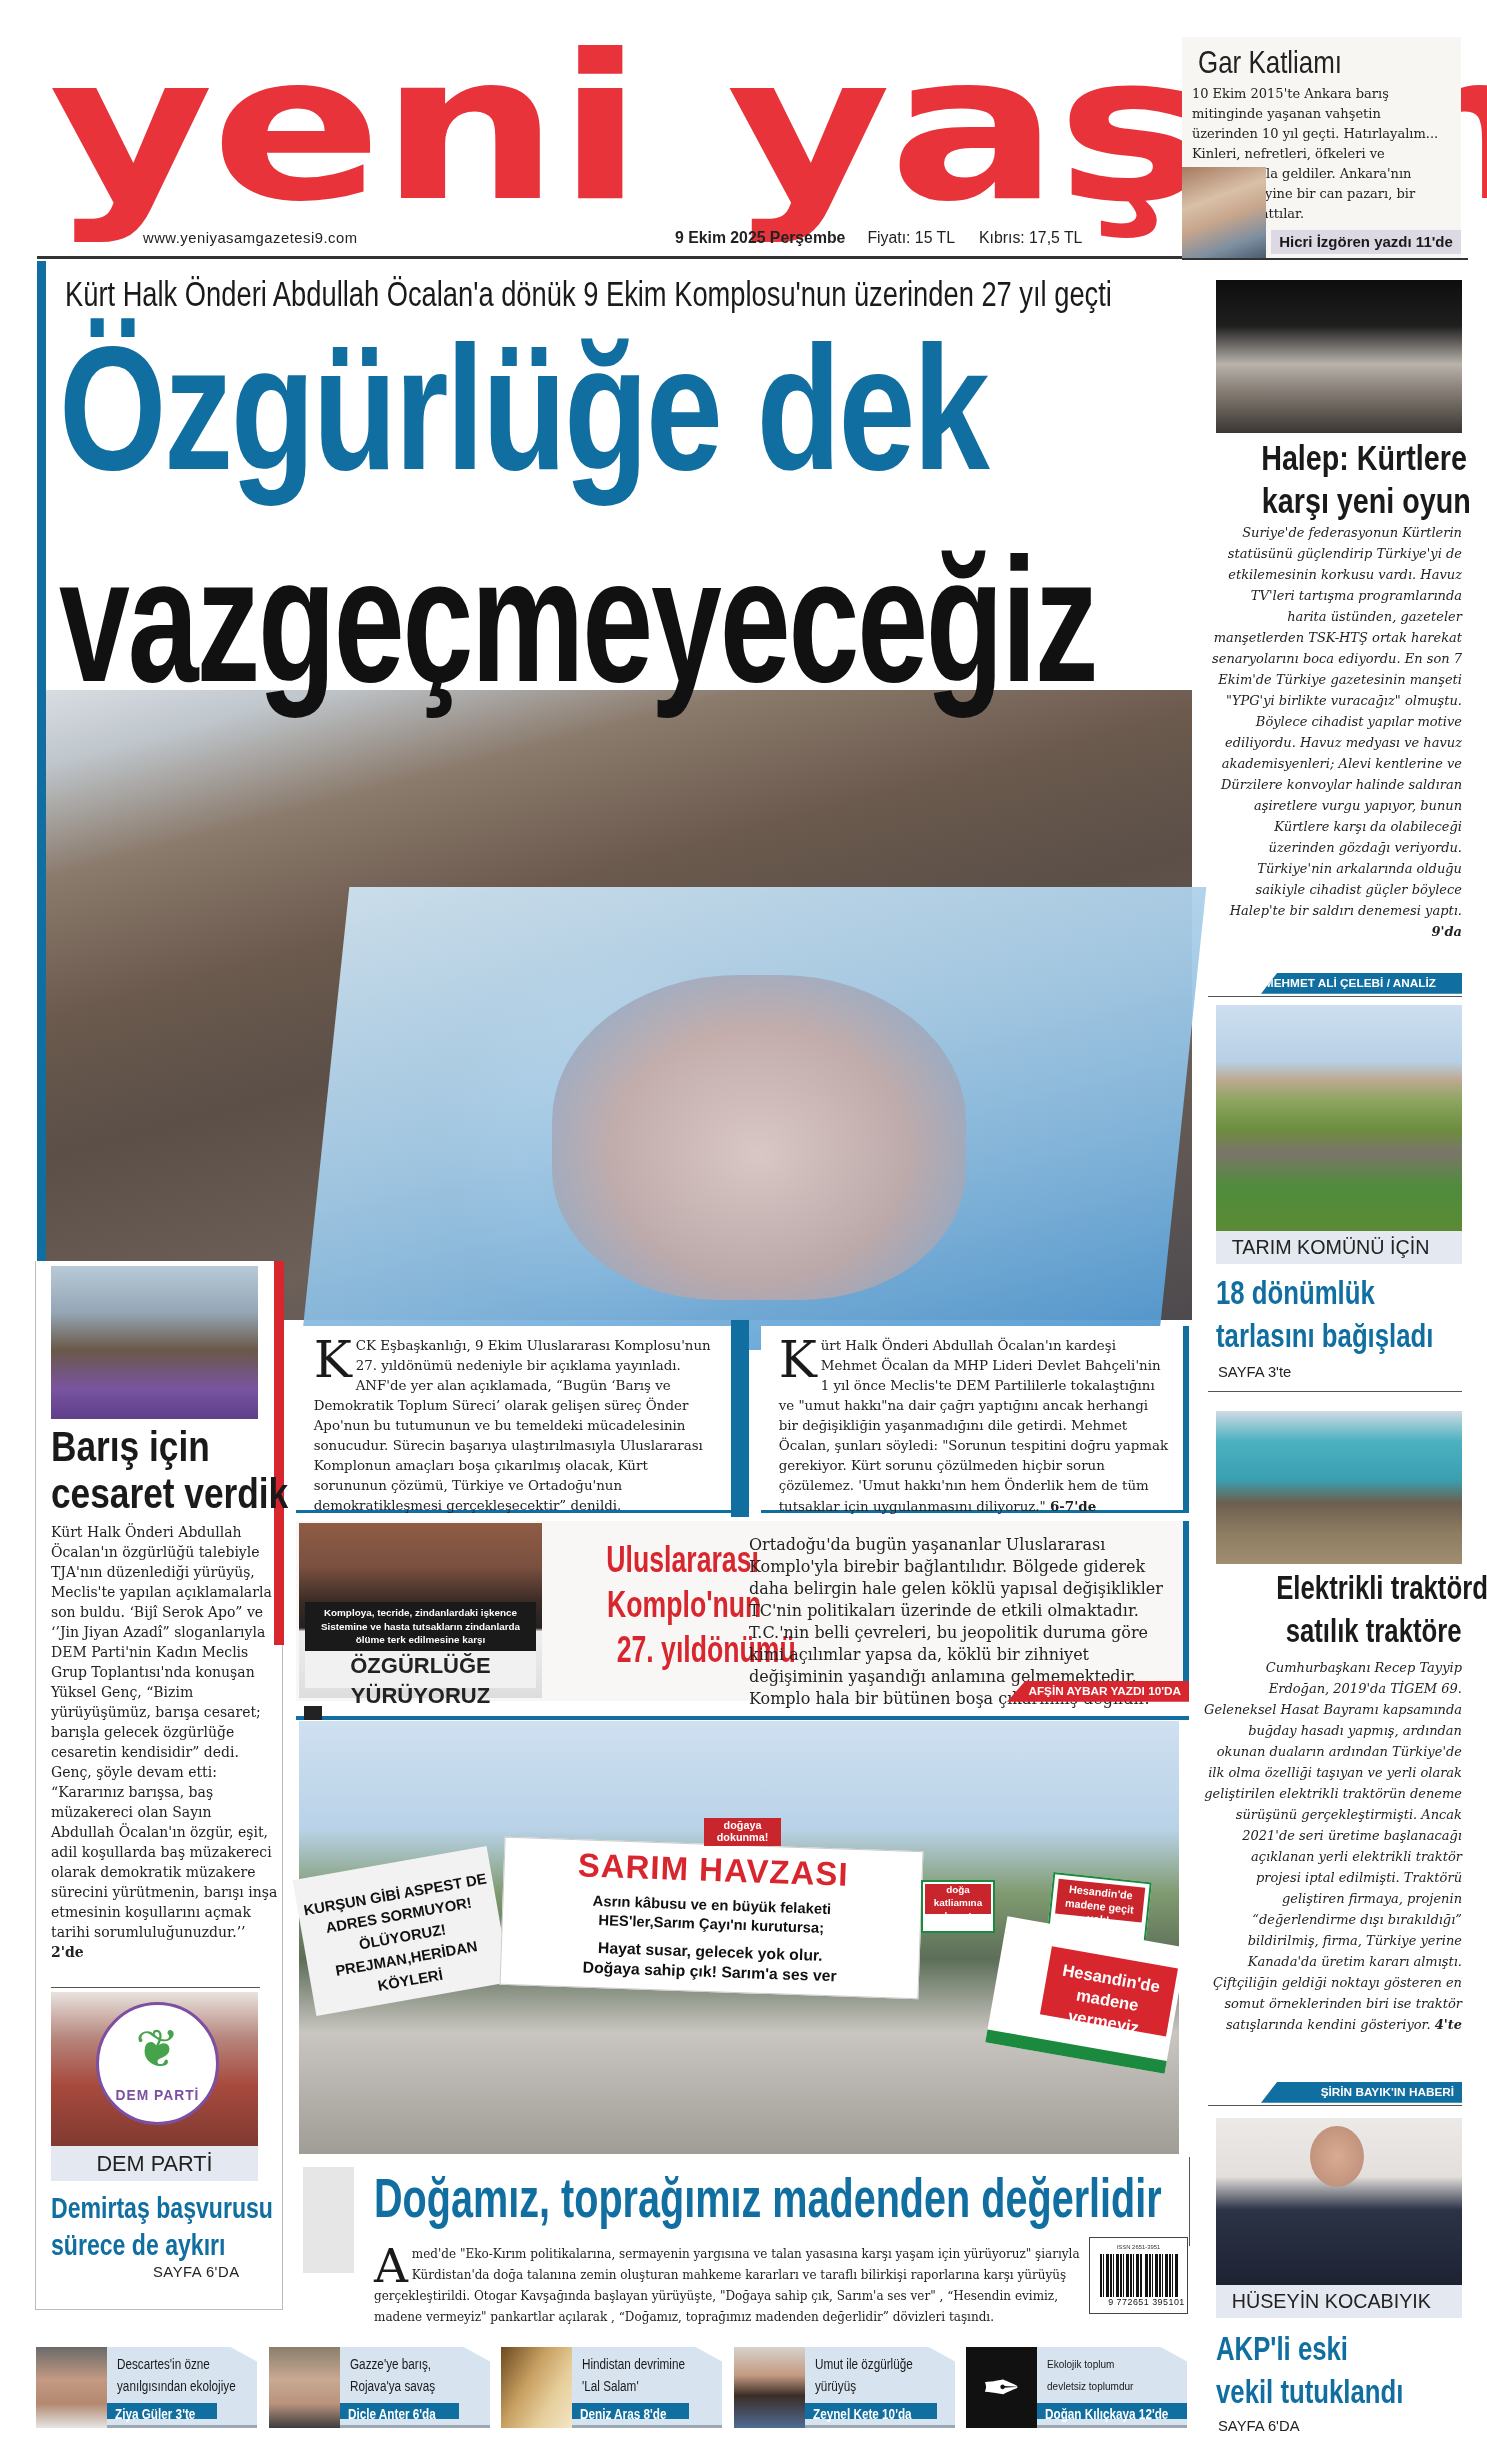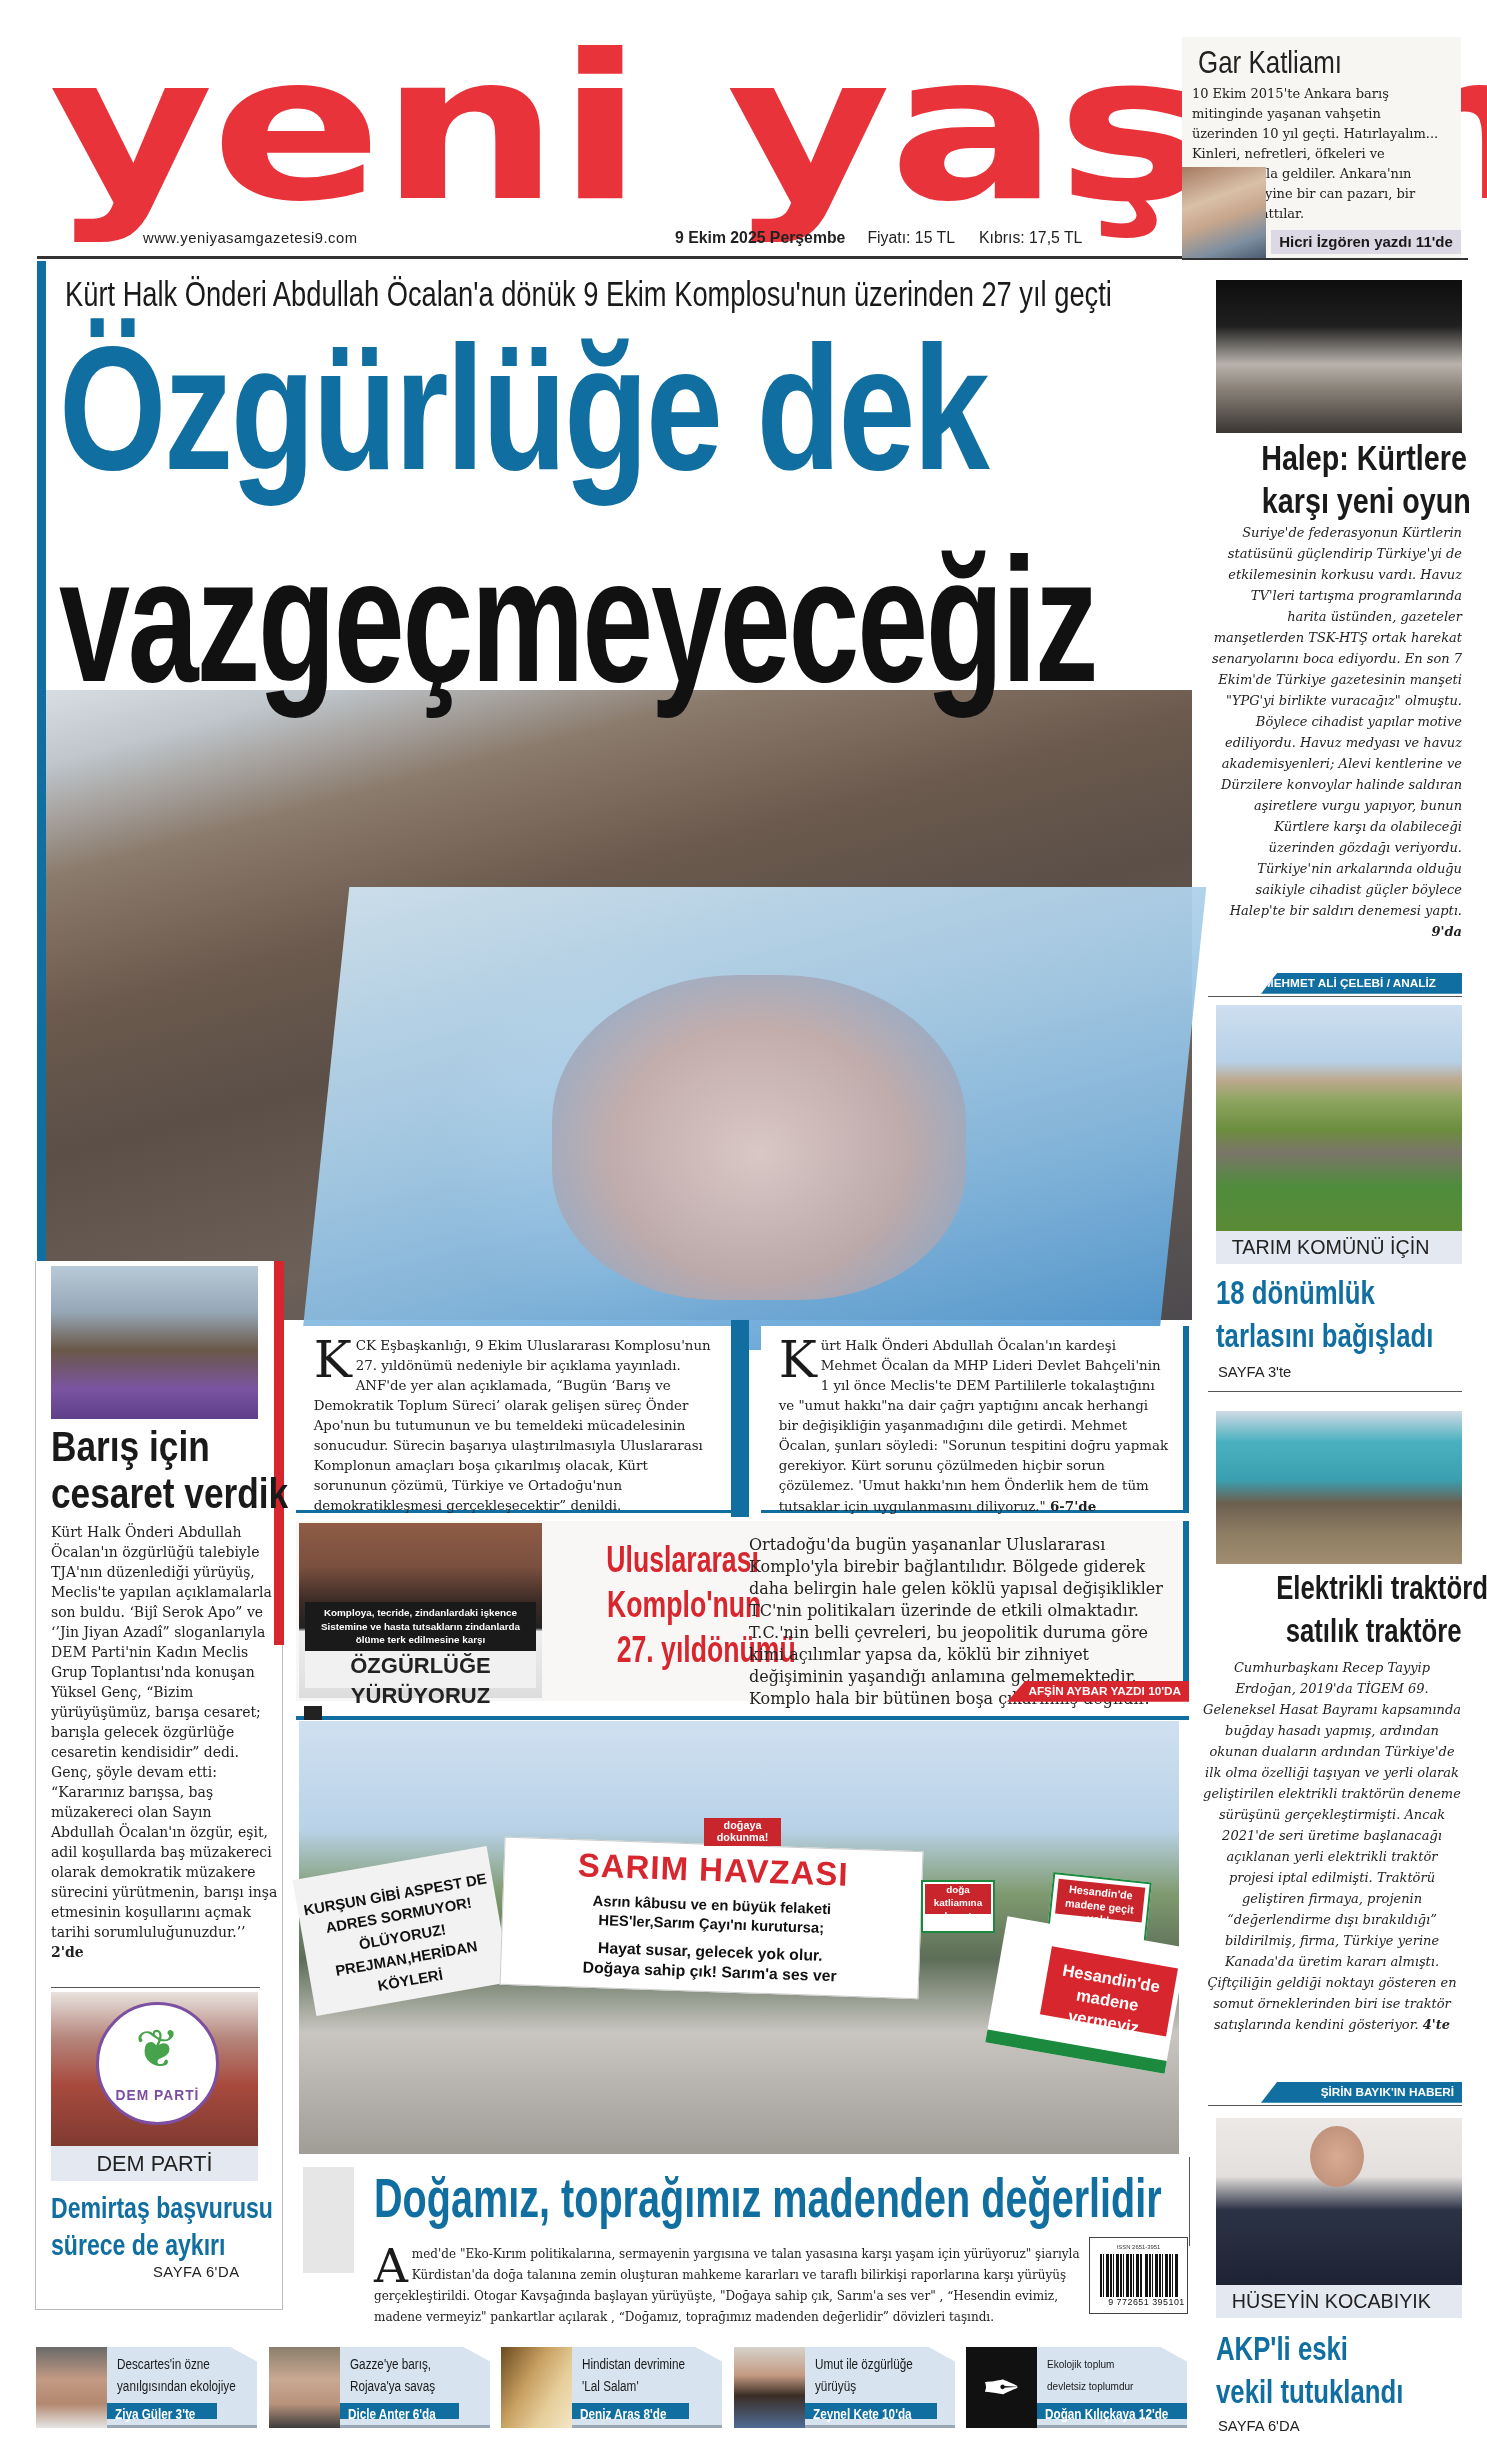--- a/index.html
+++ b/index.html
@@ -106,21 +106,21 @@
 #halep-byline{left:1261px;top:973px;width:201px;height:20.7px;background:#106fa0;color:#fff;font-size:11.8px;font-weight:bold;line-height:20.7px;text-align:right;padding-right:26px;clip-path:polygon(8% 0,100% 0,100% 100%,0 100%)}
 #halep-rule{left:1208px;top:996px;width:254px;height:1px;background:#555}
 #tarim-photo{left:1216px;top:1005px;width:246px;height:227px;background:linear-gradient(180deg,#cddff0 0%,#b7d0e6 25%,#bda98f 33%,#8ea560 42%,#6c8d3e 55%,#7b7569 65%,#4f8c3c 80%,#5b8a34 100%)}
 #tarim-label{left:1216px;top:1231px;width:246px;height:33px;background:#e4e8f0;font-size:19.7px;line-height:33px;color:#222;padding-left:15.8px}
 #tarim-hl{left:1216px;top:1271px;font-size:33px;font-weight:bold;line-height:43px;color:#106fa0;transform:scaleX(.78);transform-origin:left top;white-space:nowrap}
 #tarim-page{left:1218px;top:1364px;font-size:14.8px;color:#222}
 #tarim-rule{left:1208px;top:1391px;width:254px;height:1px;background:#555}
 #traktor-photo{left:1216px;top:1411px;width:246px;height:153px;background:linear-gradient(180deg,#d0dbe4 0%,#4bb0c0 20%,#3a9fb0 45%,#6c5f4f 60%,#8d7d63 80%,#a18d6f 100%)}
 #traktor-hl{left:1208px;top:1566px;width:254px;text-align:right;font-size:33px;font-weight:bold;line-height:43px;color:#1a1a1a}
 #traktor-hl span{display:inline-block;transform:scaleX(.78);transform-origin:right top;white-space:nowrap}
-#traktor-text{left:1202px;top:1657px;width:260px;text-align:center;font-family:"DejaVu Serif",serif;font-style:italic;font-size:13px;line-height:21px;color:#222}
+#traktor-text{left:1202px;top:1657px;width:260px;text-align:right;font-family:"DejaVu Serif",serif;font-style:italic;font-size:13px;line-height:21px;color:#222}
 #traktor-byline{left:1261px;top:2082px;width:201px;height:20.7px;background:#106fa0;color:#fff;font-size:11.8px;font-weight:bold;line-height:20.7px;text-align:right;padding-right:7.9px;clip-path:polygon(8% 0,100% 0,100% 100%,0 100%)}
 #traktor-rule{left:1208px;top:2105px;width:254px;height:1px;background:#555}
 #akp-photo{left:1216px;top:2118px;width:246px;height:167px;background:linear-gradient(180deg,#ece9e7 0%,#e3dfdc 35%,#2c3346 55%,#1d2333 100%)}
 #akp-face{left:1310px;top:2126px;width:54px;height:61px;border-radius:50%;background:radial-gradient(#d8ab92,#b98a74)}
 #akp-label{left:1216px;top:2285px;width:246px;height:33px;background:#e4e8f0;font-size:19.7px;line-height:33px;color:#222;padding-left:15.8px}
 #akp-hl{left:1216px;top:2327px;font-size:33px;font-weight:bold;line-height:43px;color:#106fa0;transform:scaleX(.78);transform-origin:left top;white-space:nowrap}
 #akp-page{left:1218px;top:2418px;font-size:14.8px;color:#222}
 
 
 .col-card{position:absolute;top:2347px;width:221px;height:81px;background:#d7e3ef;clip-path:polygon(0 0,88% 0,100% 18%,100% 100%,0 100%);border-bottom:3px solid #9aa8b6}

